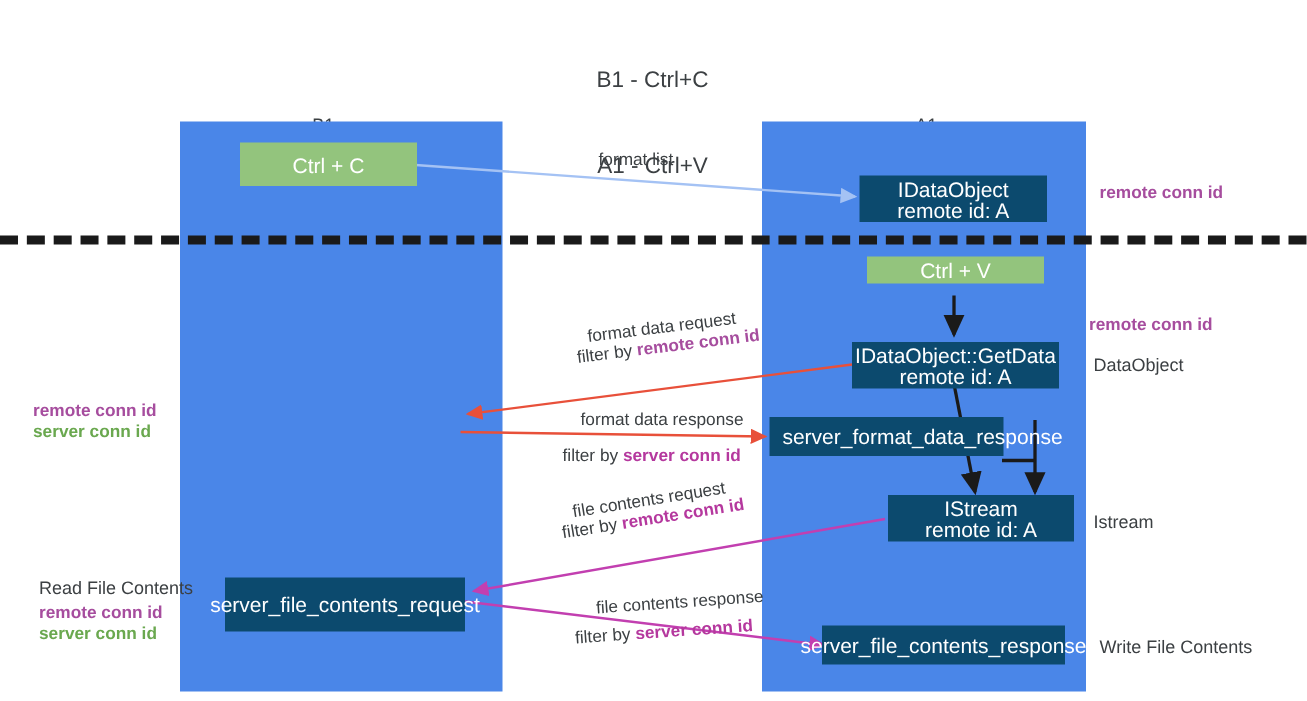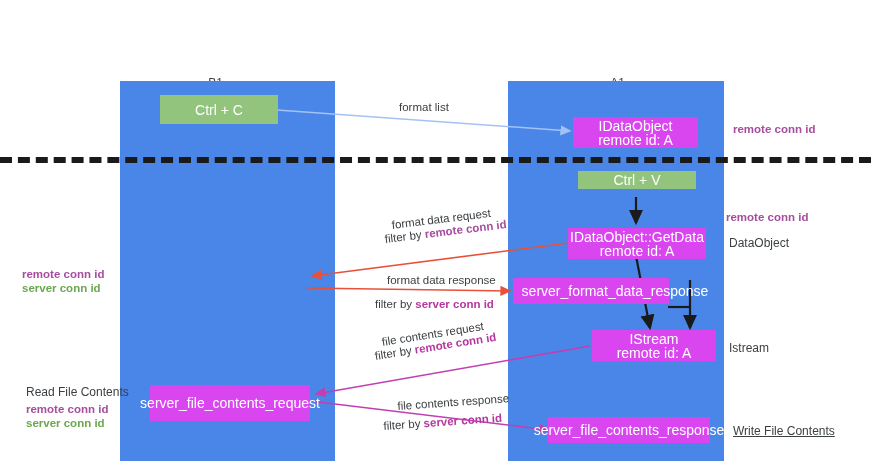--- a/index.html
+++ b/index.html
@@ -24,21 +24,21 @@
   .box{
     position:absolute;
     display:flex;align-items:center;justify-content:center;
     text-align:center;
     color:#ffffff;
     font-size:14px;
     line-height:14px;
     box-sizing:border-box;
   }
   .box.green{background:#93c47d;}
-  .box.orange{background:#d946ef;}
+  .box.orange{background:#0c4a6e;}
 
   
   .divider{
     position:absolute;left:0;top:157px;width:871px;height:0;
     border-top:6px dashed #1a1a1a;
   }
 
   
   .alabel{
     position:absolute;
@@ -54,20 +54,24 @@
   .k-purple{color:#a64d9e;}
   .k-green{color:#6aa84f;}
 
   svg.wires{position:absolute;left:0;top:0;width:871px;height:467px;pointer-events:none;}
 </style>
 </head>
 <body>
 
 <div id="stage">
 
+  <div class="txt title" style="left:335px;top:6px;width:200px;">
+    <div>B1 - Ctrl+C</div>
+    <div>A1 - Ctrl+V</div>
+  </div>
 
   <div class="txt colhead" style="left:138px;top:48px;width:155px;">
     <div>B1</div>
     <div>connection</div>
   </div>
   <div class="txt colhead" style="left:540px;top:48px;width:155px;">
     <div>A1</div>
     <div>remote</div>
   </div>
 
@@ -179,21 +183,21 @@
   </div>
 
   <div class="keyword k-purple" style="left:733px;top:123px;">remote conn id</div>
 
   <div class="keyword k-purple" style="left:726px;top:211px;">remote conn id</div>
 
   <div class="txt sidelabel" style="left:729px;top:236px;">DataObject</div>
 
   <div class="txt sidelabel" style="left:729px;top:341px;">Istream</div>
 
-  <div class="txt sidelabel" style="left:733px;top:424px;text-decoration:underline;">Write File Contents</div>
+  <div class="txt sidelabel" style="left:733px;top:424px;">Write File Contents</div>
 
   <div class="keyword k-purple" style="left:22px;top:268px;">remote conn id</div>
   <div class="keyword k-green" style="left:22px;top:282px;">server conn id</div>
 
   <div class="txt sidelabel" style="left:26px;top:385px;">Read File Contents</div>
   <div class="keyword k-purple" style="left:26px;top:403px;">remote conn id</div>
   <div class="keyword k-green" style="left:26px;top:417px;">server conn id</div>
 
 </div>
 

